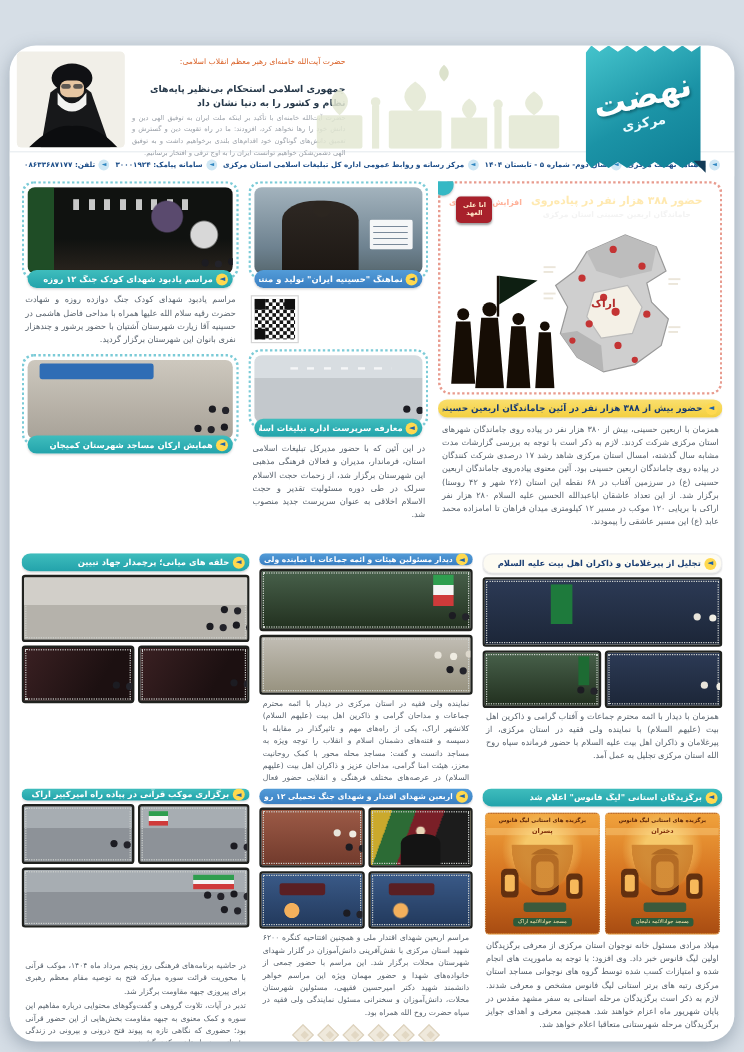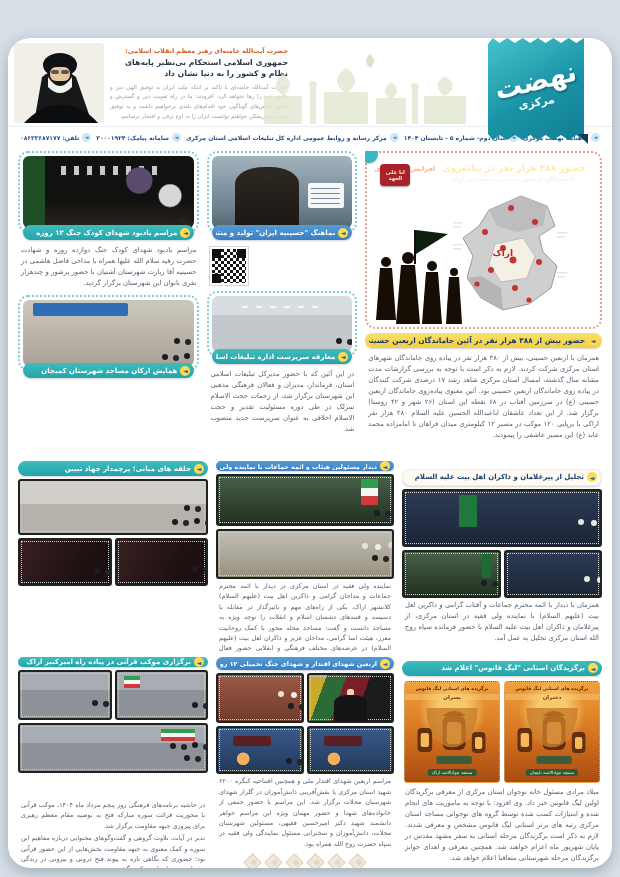--- a/index.html
+++ b/index.html
@@ -15,21 +15,21 @@
     box-shadow:0 4px 14px rgba(60,80,100,.35);
     overflow:hidden;
   }
   
   .header{position:relative;height:88px;border-bottom:1px solid #e8edf1;}
   .portrait{
     position:absolute;right:auto;left:6px;top:5px;width:90px;height:80px;
     overflow:hidden;border-radius:4px;background:#f2f1ec;
   }
   .quote{position:absolute;left:102px;top:9px;width:178px;text-align:right;direction:rtl;}
-  .quote .src{font-size:6.4px;font-weight:bold;color:#d95f24;margin-bottom:2px;}
+  .quote .src{font-size:6.4px;font-weight:normal;color:#d95f24;margin-bottom:14px;}
   .quote .ttl{font-size:7.8px;font-weight:bold;color:#27394a;line-height:1.45;margin-bottom:3px;}
   .quote .bdy{font-size:5.6px;color:#9aa0a8;line-height:1.75;text-align:justify;}
   .skyline{position:absolute;left:250px;top:14px;width:230px;height:72px;opacity:.85;}
   .badge{
     position:absolute;left:auto;right:28px;top:0;width:96px;height:102px;
     background:linear-gradient(150deg,#45c4cc,#1b93a6 55%,#0f7e95);
     clip-path:polygon(0 6%,5% 0,12% 5%,20% 0,28% 5%,36% 0,44% 5%,52% 0,60% 5%,68% 0,76% 5%,84% 0,92% 5%,100% 0,100% 100%,92% 95%,84% 100%,76% 95%,68% 100%,60% 95%,52% 100%,44% 95%,36% 100%,28% 95%,20% 100%,12% 95%,5% 100%,0 94%);
     display:flex;flex-direction:column;align-items:center;justify-content:center;
   }
   .badge .l1{color:#fff;font-size:27px;font-weight:bold;transform:rotate(-14deg);line-height:.9;text-shadow:1px 2px 2px rgba(0,50,60,.4);}
@@ -50,21 +50,21 @@
   .content{padding:4px 10px 0;}
   .band{display:flex;gap:8px;}
   .col{display:flex;flex-direction:column;overflow:hidden;}
   
   .b1 .c-poster{width:240px;}
   .b1 .c-mid{width:152px;}
   .b1 .c-left{width:184px;}
   .b1{height:306px;}
   .b2{height:192px;margin-top:4px;}
   .b3{height:212px;margin-top:4px;}
-  .b2 .c-r,.b3 .c-r{width:200px;justify-content:center;}
+  .b2 .c-r,.b3 .c-r{width:200px;}
   .b2 .c-m,.b3 .c-m{width:178px;}
   .b2 .c-l,.b3 .c-l{width:190px;}
   
   .pframe{border:2px dotted #7bcbd7;border-radius:10px;padding:3px;background:#fff;}
   .pframe.red{border-color:#e89b8e;}
   
   .tbar{
     display:flex;align-items:center;gap:3px;height:15px;border-radius:8px;
     padding:0 4px;margin:-8px 5px 3px;position:relative;z-index:2;
     box-shadow:0 1px 2px rgba(0,0,0,.18);

